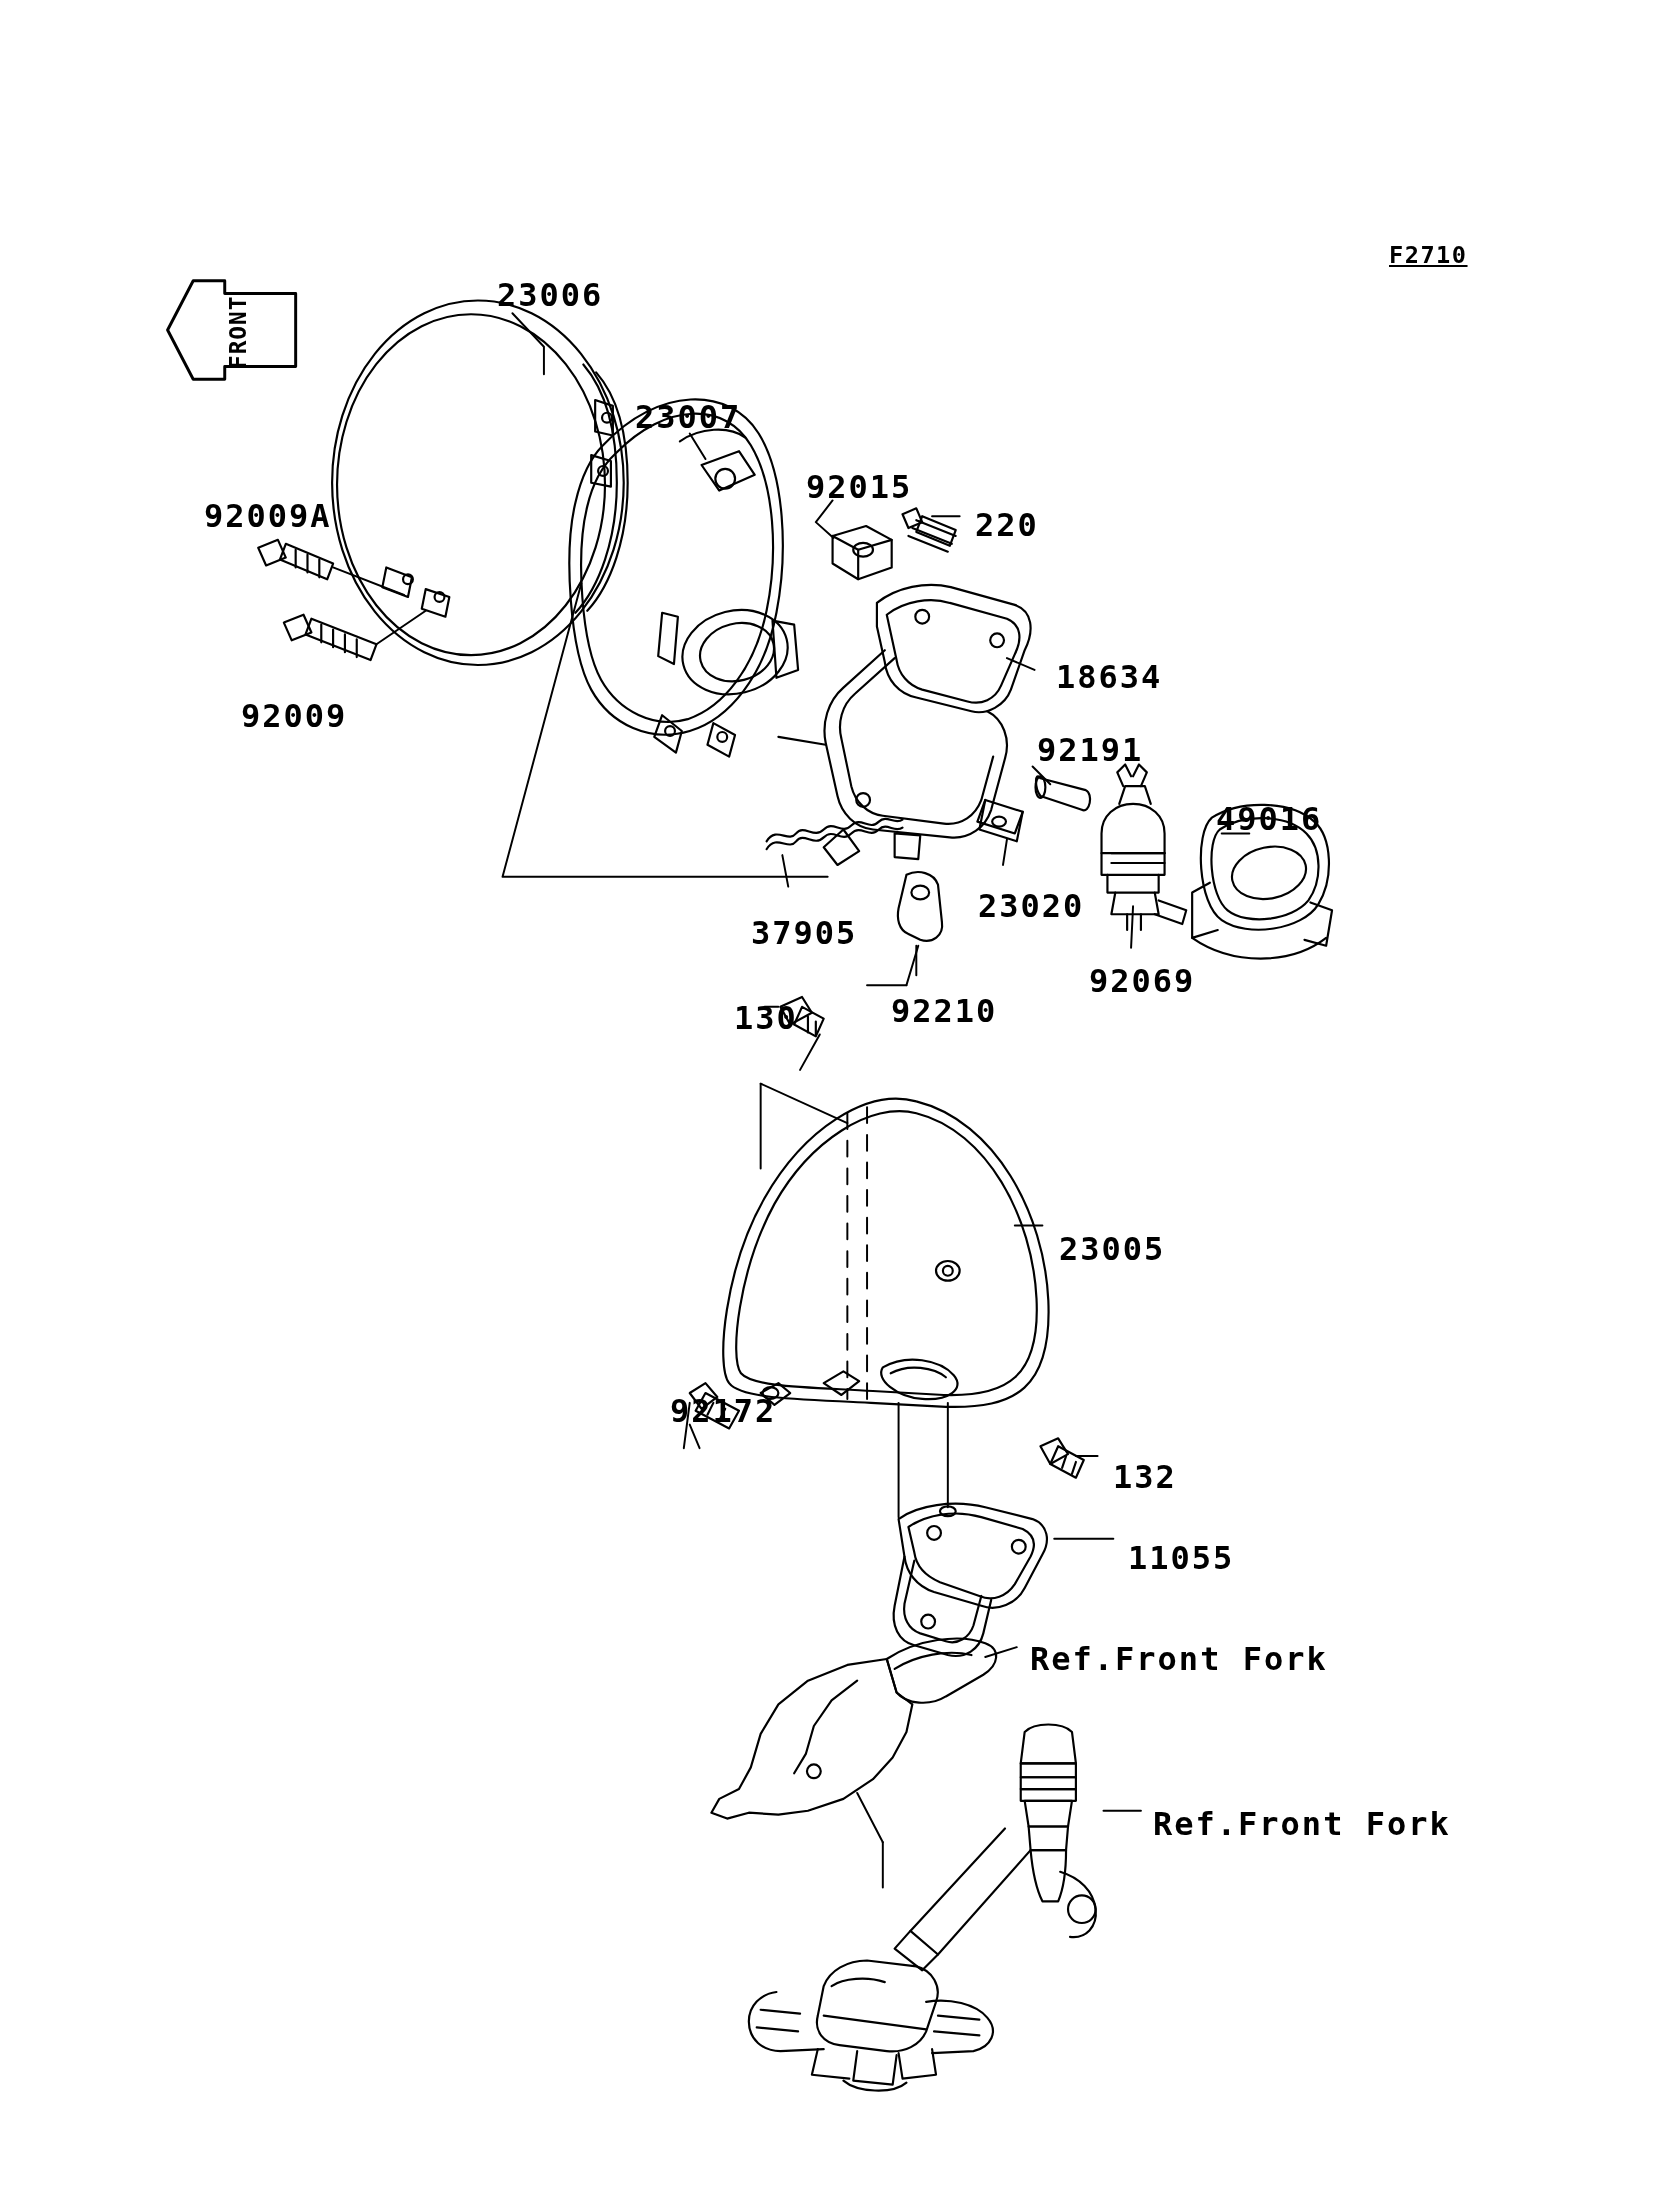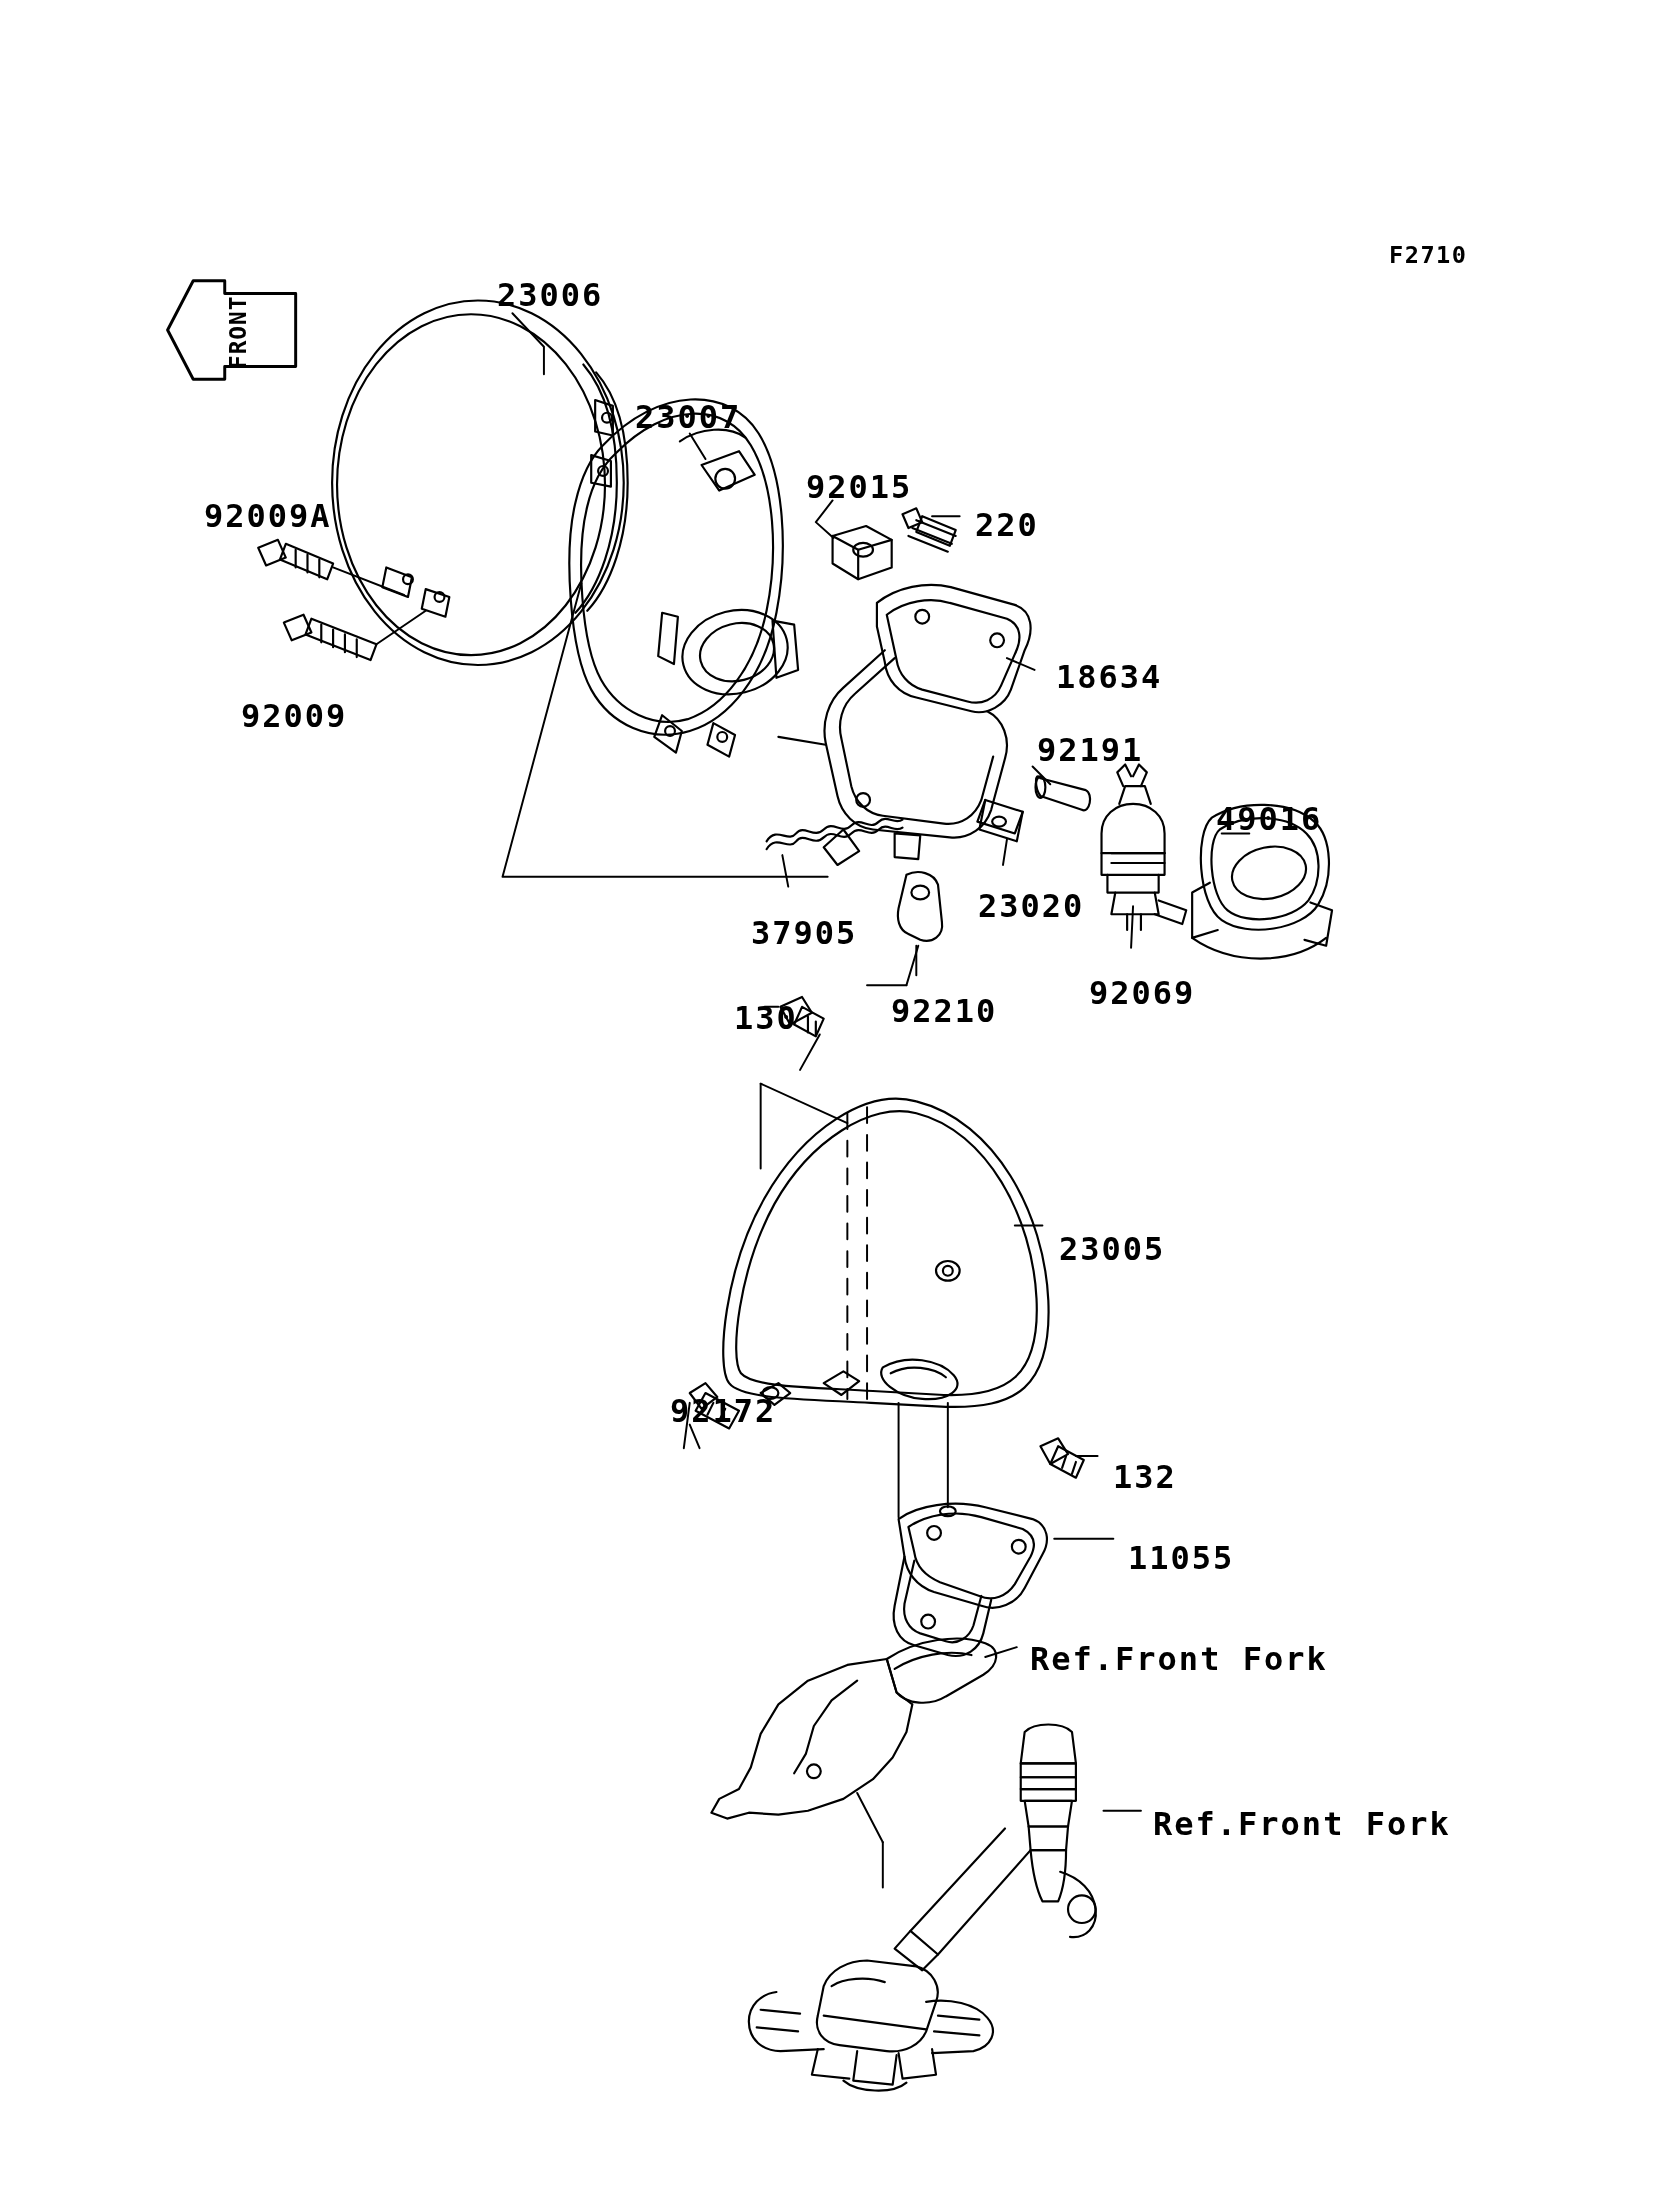--- a/index.html
+++ b/index.html
@@ -50,21 +50,21 @@
     transform: rotate(-90deg);
     transform-origin: left top;
     letter-spacing: 1px;
   }
 </style>
 </head>
 <body>
 
 <div id="sheet">
 
-  <div class="sheetcode" style="left:1389px; top:241px;">F2710</div>
+  <div class="sheetcode" style="left:1389px; top:241px;text-decoration:underline;">F2710</div>
 
   <svg id="artwork" viewBox="0 0 1700 2223">
     <g fill="none" stroke="#000000" stroke-width="2.2" stroke-linecap="round" stroke-linejoin="round">
 
       <g>
         <path d="M196 285 L228 285 L228 298 L300 298 L300 372 L228 372 L228 385 L196 385 L170 335 Z" stroke-width="3"></path>
       </g>
 
       <g>
         <ellipse cx="485" cy="490" rx="148" ry="185"></ellipse>
@@ -353,21 +353,21 @@
   <div class="label" style="left:497px; top:276px;">23006</div>
   <div class="label" style="left:635px; top:398px;">23007</div>
   <div class="label" style="left:806px; top:468px;">92015</div>
   <div class="label" style="left:975px; top:506px;">220</div>
   <div class="label" style="left:204px; top:497px;">92009A</div>
   <div class="label" style="left:241px; top:697px;">92009</div>
   <div class="label" style="left:1056px; top:658px;">18634</div>
   <div class="label" style="left:1037px; top:731px;">92191</div>
   <div class="label" style="left:1216px; top:800px;">49016</div>
   <div class="label" style="left:978px; top:887px;">23020</div>
-  <div class="label" style="left:1089px; top:962px;margin-top:12px;">92069</div>
+  <div class="label" style="left:1089px; top:962px;">92069</div>
   <div class="label" style="left:751px; top:914px;">37905</div>
   <div class="label" style="left:891px; top:992px;">92210</div>
   <div class="label" style="left:734px; top:999px;">130</div>
   <div class="label" style="left:1059px; top:1230px;">23005</div>
   <div class="label" style="left:670px; top:1392px;">92172</div>
   <div class="label" style="left:1113px; top:1458px;">132</div>
   <div class="label" style="left:1128px; top:1539px;">11055</div>
   <div class="label" style="left:1030px; top:1640px;">Ref.Front Fork</div>
   <div class="label" style="left:1153px; top:1805px;">Ref.Front Fork</div>
 

